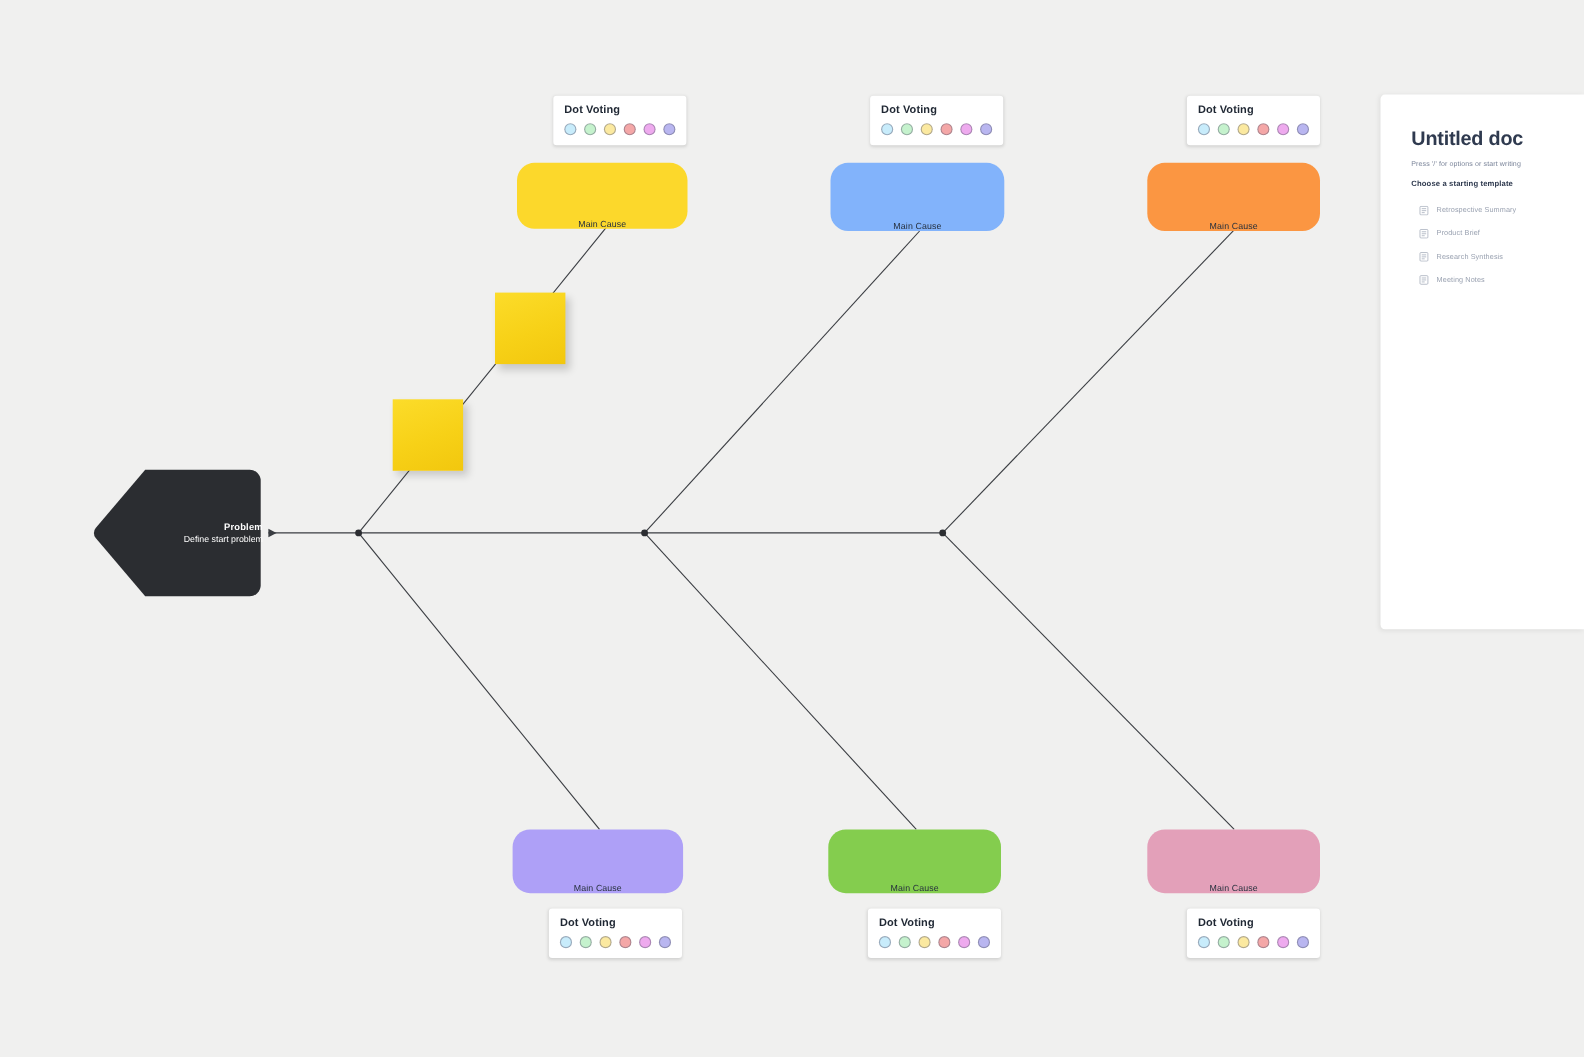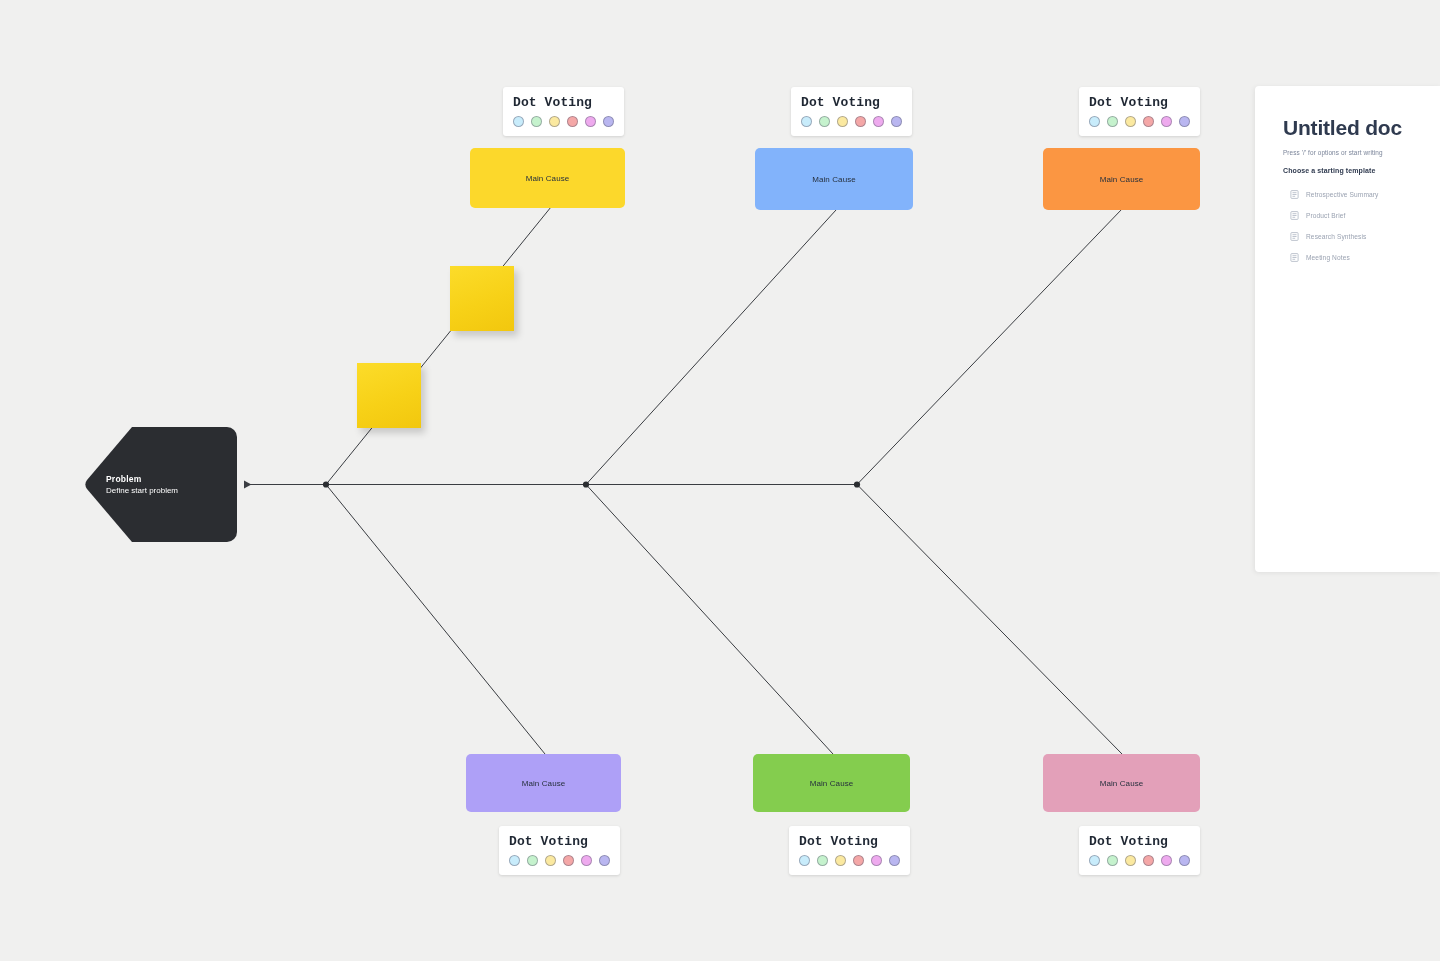--- a/index.html
+++ b/index.html
@@ -31,58 +31,57 @@
   .problem-head {
     position: absolute;
     left: 84px; top: 425px;
     width: 155px; height: 119px;
   }
   .problem-head svg { display: block; width: 100%; height: 100%; }
   .problem-label {
     position: absolute;
     left: 0; top: 0; width: 100%; height: 100%;
     display: flex; flex-direction: column;
-    align-items: flex-start; justify-content: center;
+    align-items: flex-end; justify-content: center;
     padding-left: 22px;
     color: #ffffff;
     pointer-events: none;
   }
   .problem-title {
     font-size: 8.5px; font-weight: bold; letter-spacing: .2px;
     line-height: 11px;
   }
   .problem-sub {
     font-size: 8px; font-weight: normal; line-height: 11px;
   }
 
   
   .cause-box {
     position: absolute;
-    border-radius: 5px;
-    display: flex; align-items: center; justify-content: center;
+    border-radius: 16px;
+    display: flex; align-items: flex-end; justify-content: center;
     font-size: 8px;
     color: #26303d;
     letter-spacing: .1px;
   }
 
   
   .dot-voting {
     position: absolute;
     background: #ffffff;
     border-radius: 3px;
     box-shadow: 0 1px 3px rgba(0,0,0,.13);
     padding: 8px 10px 9px 10px;
   }
   .dv-title {
-    font-size: 13px;
+    font-size: 10px;
     font-weight: bold;
     color: #1f2733;
     margin-bottom: 6px;
     letter-spacing: .1px;
-    font-family: Liberation Mono, monospace;
   }
   .dv-dots { display: flex; gap: 7px; }
   .dv-dot {
     width: 11px; height: 11px;
     border-radius: 50%;
     border: 1px solid rgba(90,90,110,.45);
   }
 
   
   .sticky {
@@ -96,21 +95,21 @@
   #doc-panel {
     position: absolute;
     left: 1255px; top: 86px;
     width: 185px; height: 486px;
     background: #ffffff;
     border-radius: 4px 0 0 4px;
     box-shadow: -1px 1px 5px rgba(0,0,0,.07);
     padding: 30px 22px 0 28px;
   }
   .doc-title {
-    font-size: 21px;
+    font-size: 18px;
     font-weight: bold;
     color: #2f3a4f;
     letter-spacing: -.2px;
     margin: 0 0 9px 0;
   }
   .doc-hint {
     font-size: 6.4px;
     color: #7a8499;
     margin: 0 0 11px 0;
     letter-spacing: .1px;

